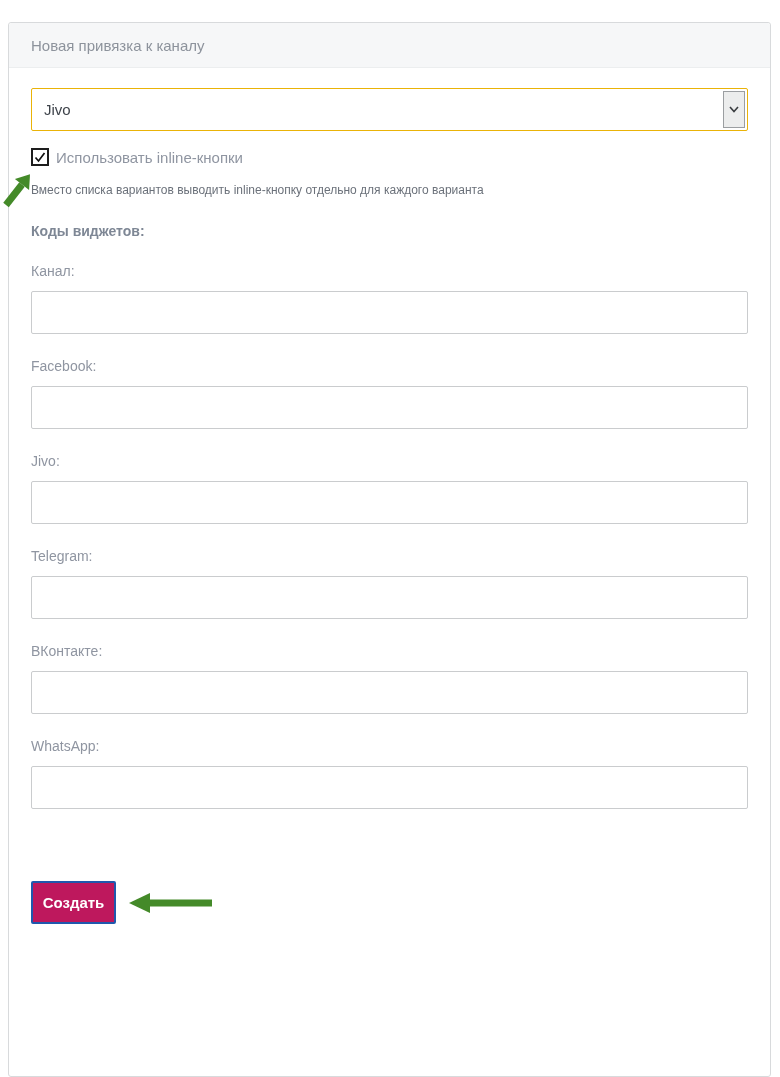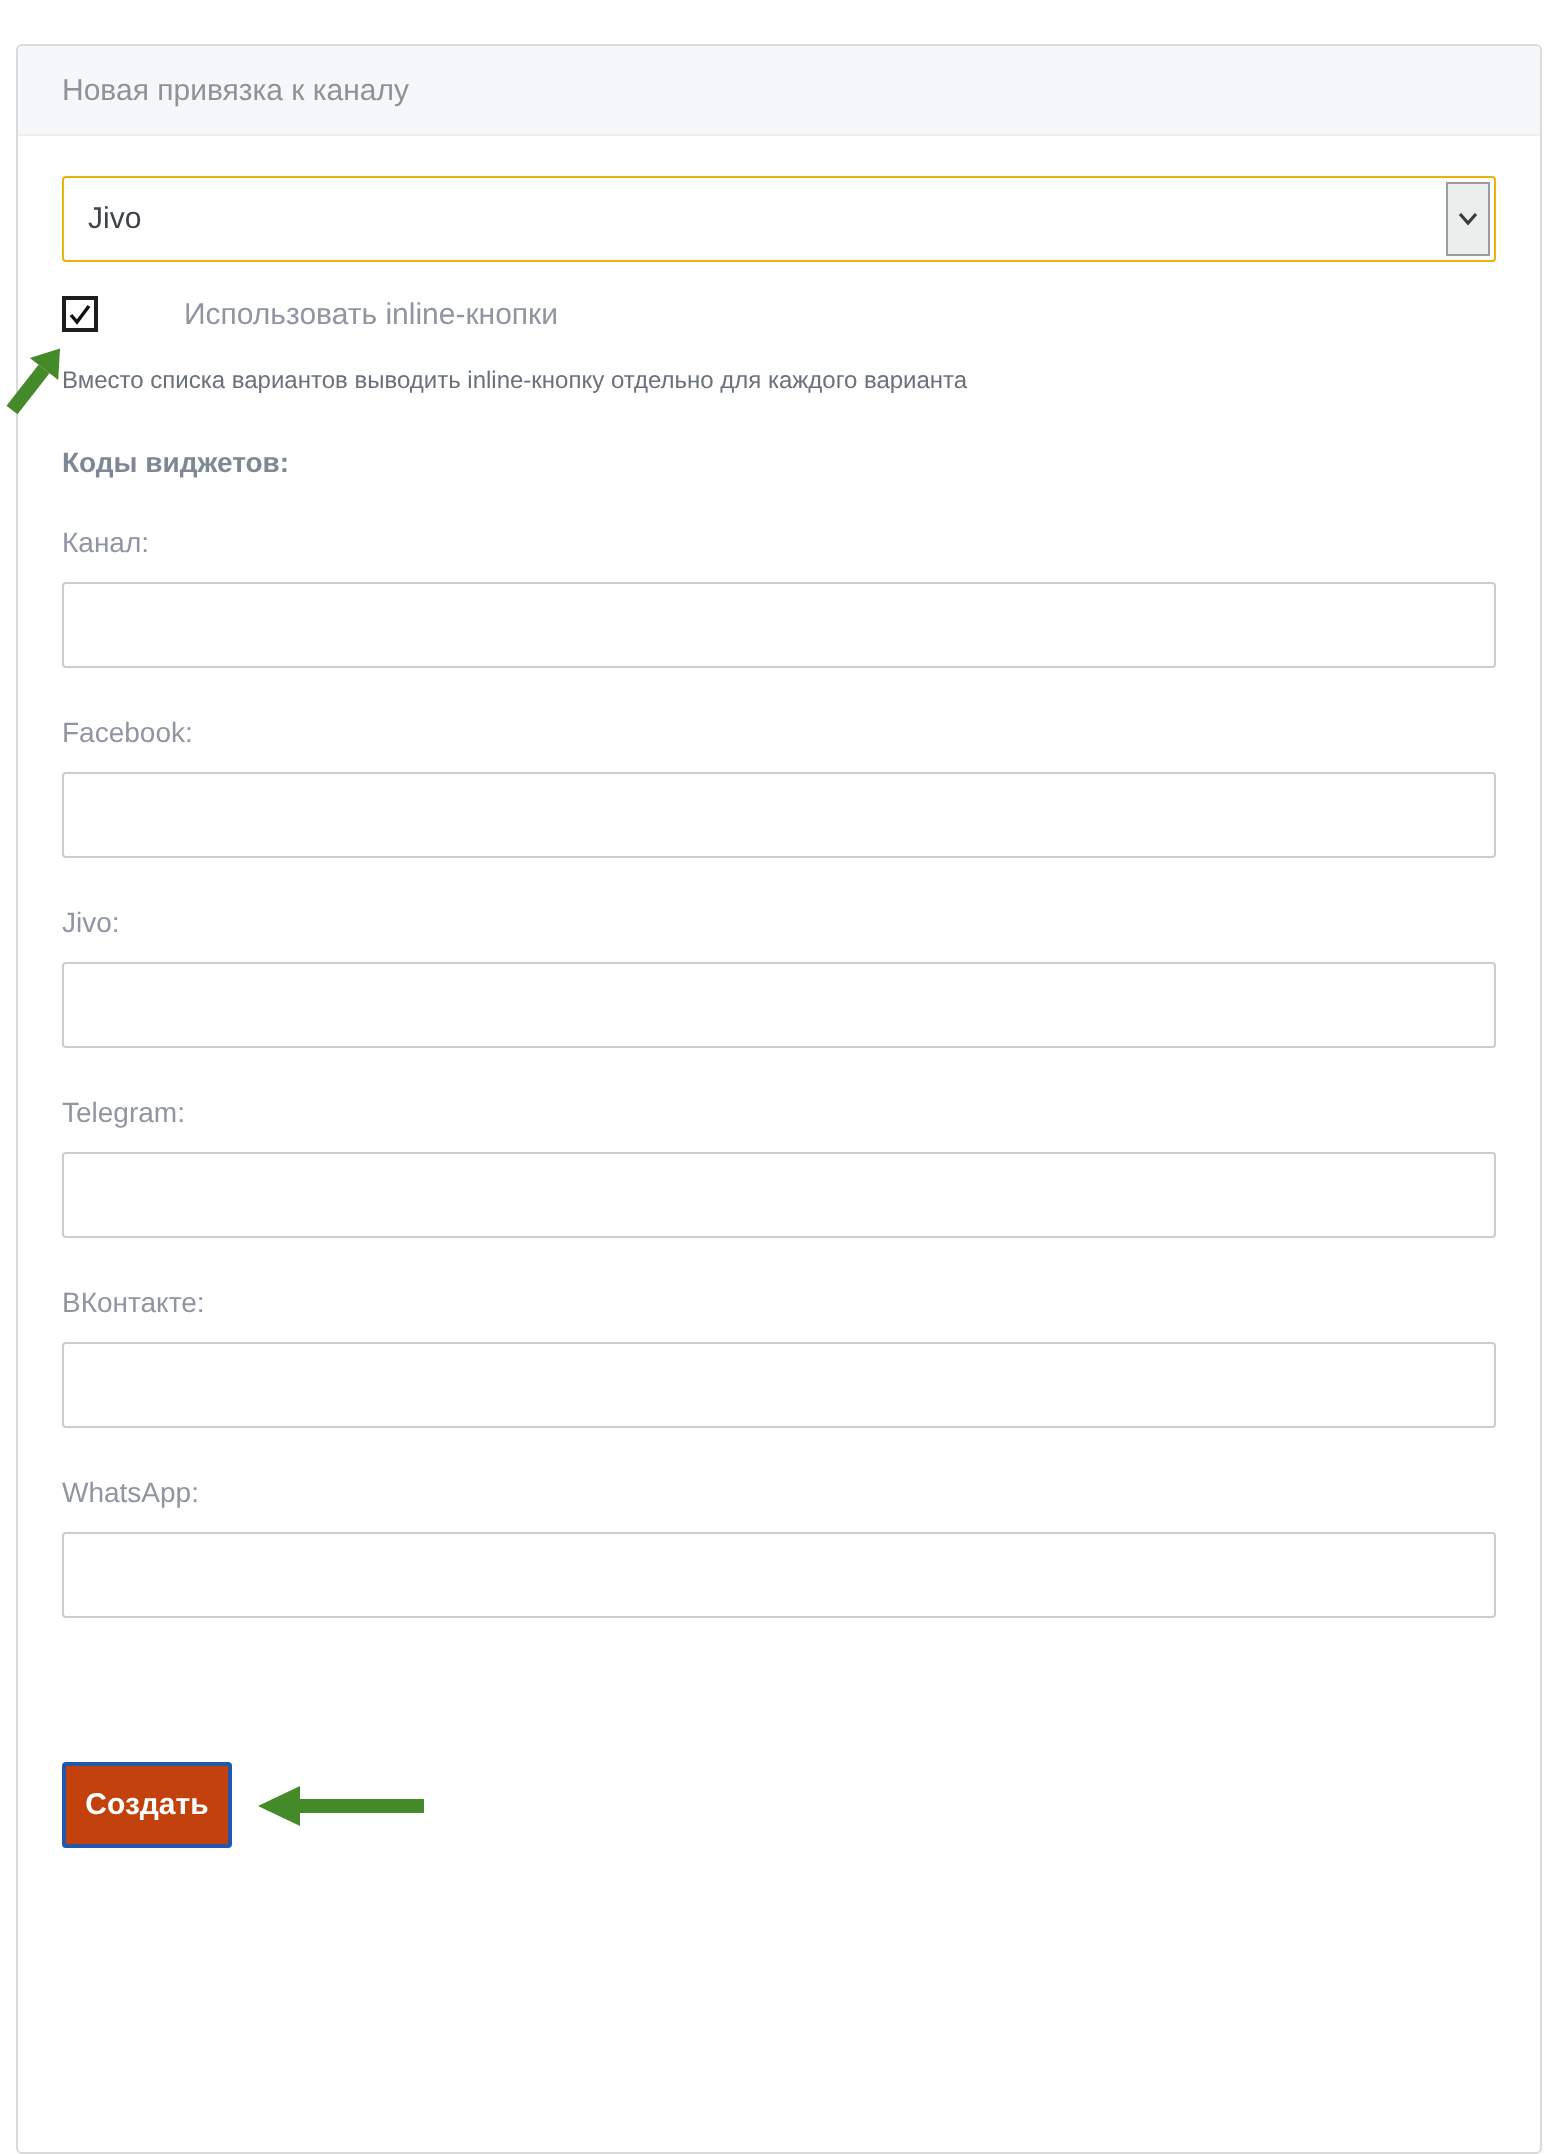--- a/index.html
+++ b/index.html
@@ -71,21 +71,20 @@
     display: flex;
     align-items: center;
     justify-content: center;
   }
   
   .checkbox-row {
     position: relative;
     margin-top: 17px;
     display: flex;
     align-items: center;
-    gap: 36px;
   }
   .checkbox {
     width: 14px;
     height: 14px;
     border: 2px solid #1d1d1d;
     background: #fff;
     display: flex;
     align-items: center;
     justify-content: center;
     cursor: pointer;
@@ -124,21 +123,21 @@
     outline: none;
   }
   
   .submit-row {
     position: relative;
     margin-top: 72px;
   }
   .create-btn {
     width: 85px;
     height: 43px;
-    background: #c2410c;
+    background: #be185d;
     border: 2px solid #2058ad;
     border-radius: 2px;
     color: #ffffff;
     font-family: "Liberation Sans", sans-serif;
     font-size: 15px;
     font-weight: bold;
     cursor: pointer;
   }
   .arrow-svg { position: absolute; overflow: visible; pointer-events: none; }
   .cb-arrow   { left: -27px; top: 15px; }

